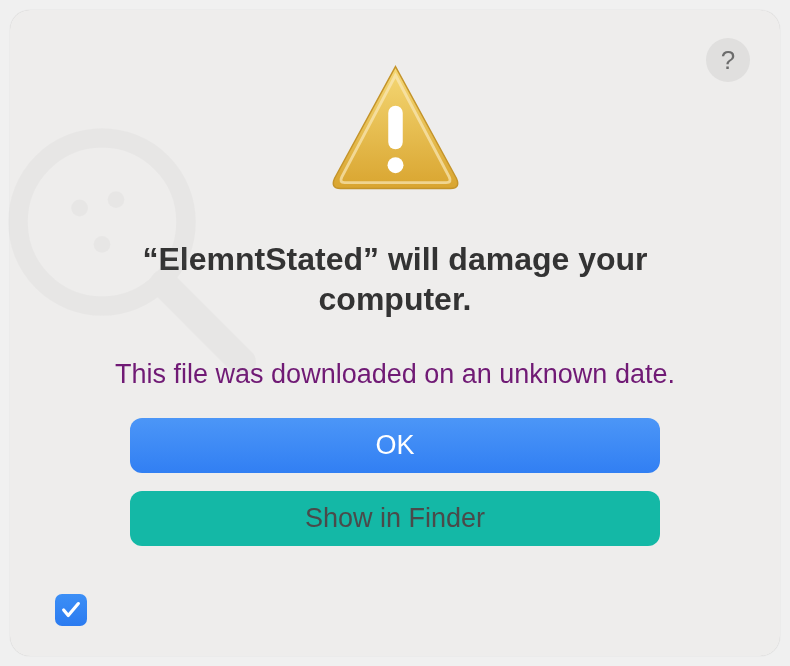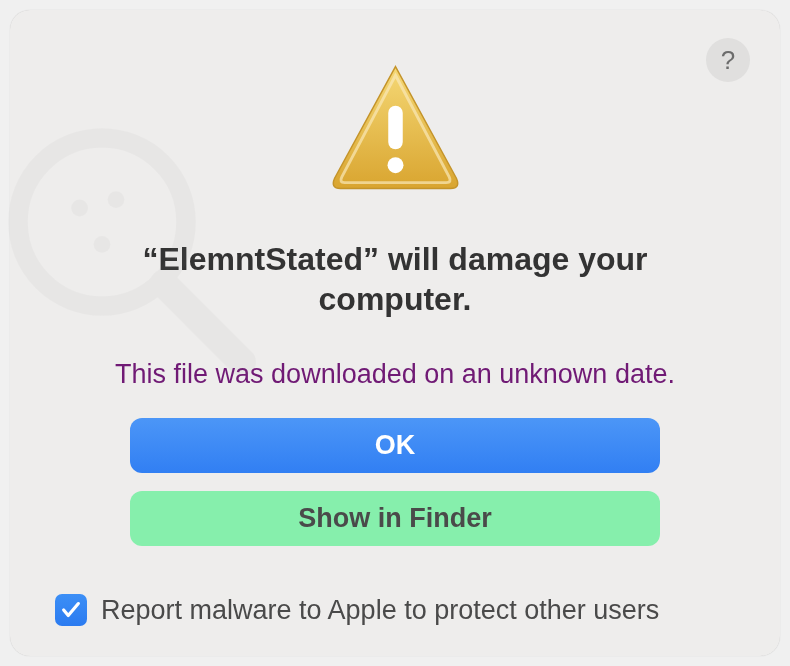--- a/index.html
+++ b/index.html
@@ -74,32 +74,32 @@
       display: flex;
       flex-direction: column;
       gap: 18px;
     }
     .btn {
       width: 100%;
       height: 55px;
       border-radius: 12px;
       border: none;
       font-size: 27px;
-      font-weight: 700;
+      font-weight: 400;
       cursor: pointer;
       display: flex;
       align-items: center;
       justify-content: center;
     }
     .btn-primary {
       background: linear-gradient(to bottom, #4c96f7, #317ff3);
       color: #ffffff;
     }
     .btn-secondary {
-      background: #86efac;
+      background: #14b8a6;
       color: #4a4a4a;
     }
     .checkbox-row {
       position: absolute;
       bottom: 30px;
       left: 45px;
       display: flex;
       align-items: center;
       gap: 14px;
     }
@@ -182,16 +182,15 @@
       <span>Show in Finder</span>
     </button>
   </div>
 
   <div class="checkbox-row">
     <div class="checkbox">
       <svg viewBox="0 0 24 24">
         <path d="M 4 12 L 9 18 L 20 5" fill="none" stroke="#ffffff" stroke-width="3.5" stroke-linecap="round" stroke-linejoin="round"></path>
       </svg>
     </div>
-    <span class="checkbox-label">Report malware to Apple to protect other users</span>
   </div>
 
 </div>
 
 </body></html>

